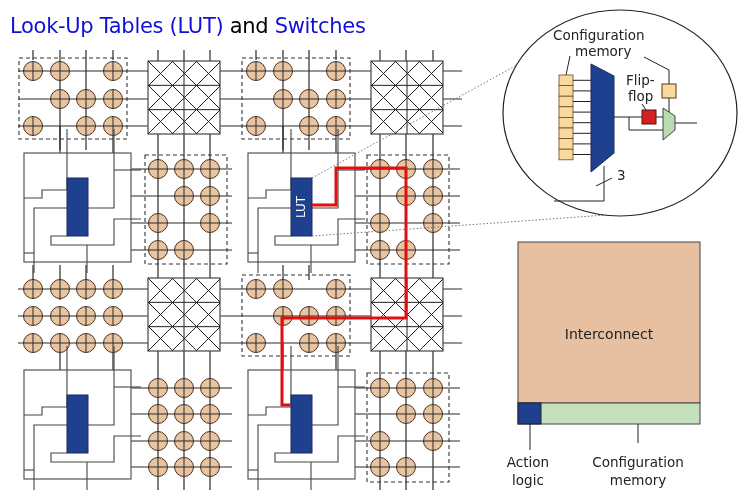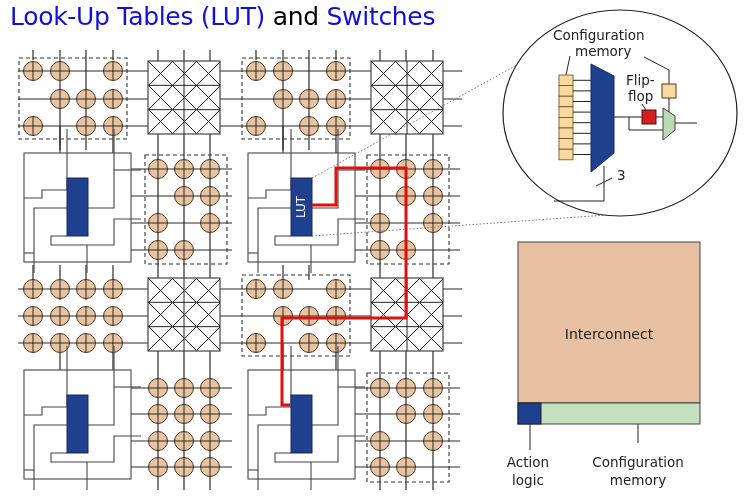--- a/index.html
+++ b/index.html
@@ -1,17 +1,17 @@
 <!DOCTYPE html>
 <html><head>
 <meta charset="utf-8">
 <style>
   html, body { margin: 0; padding: 0; background: #ffffff; }
   body { width: 756px; height: 499px; position: relative; overflow: hidden; font-family: "DejaVu Sans", sans-serif; }
-  .title { position: absolute; left: 10px; top: 2px; font-size: 25px; white-space: nowrap; letter-spacing: -0.3px; }
+  .title { position: absolute; left: 10px; top: 14px; font-size: 21px; white-space: nowrap; letter-spacing: -0.3px; }
   .title .blue { color: #1010d8; }
   .title .black { color: #000000; }
   svg { position: absolute; left: 0; top: 0; }
   .lbl { font-family: "DejaVu Sans", sans-serif; fill: #222; }
 </style>
 </head>
 <body>
 
 <div class="title">
   <span class="blue">Look-Up Tables (LUT)</span><span class="black"> and </span><span class="blue">Switches</span>

